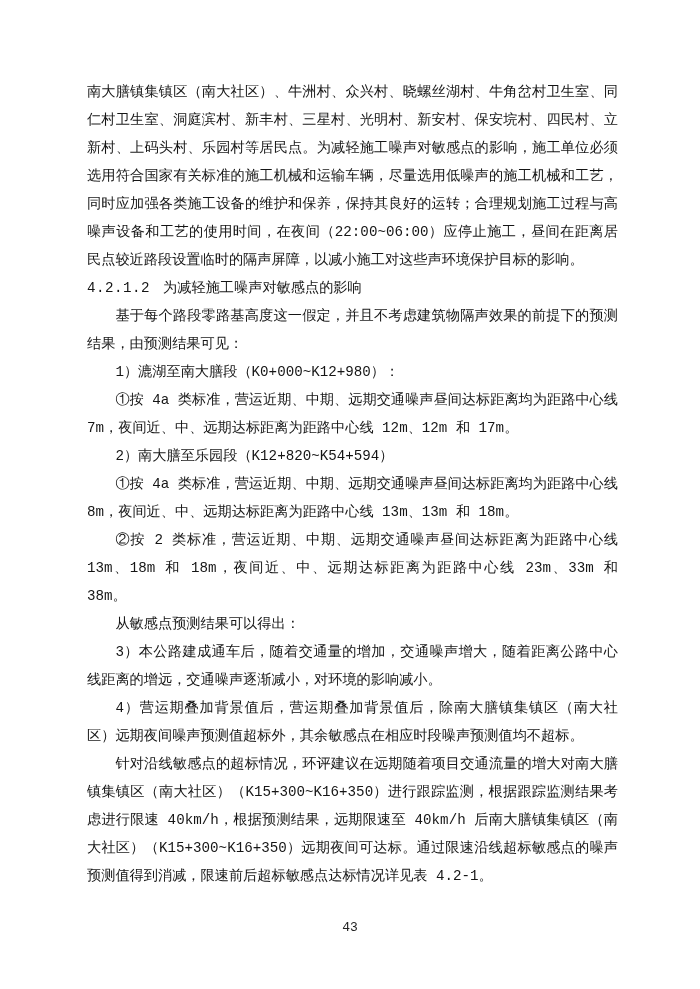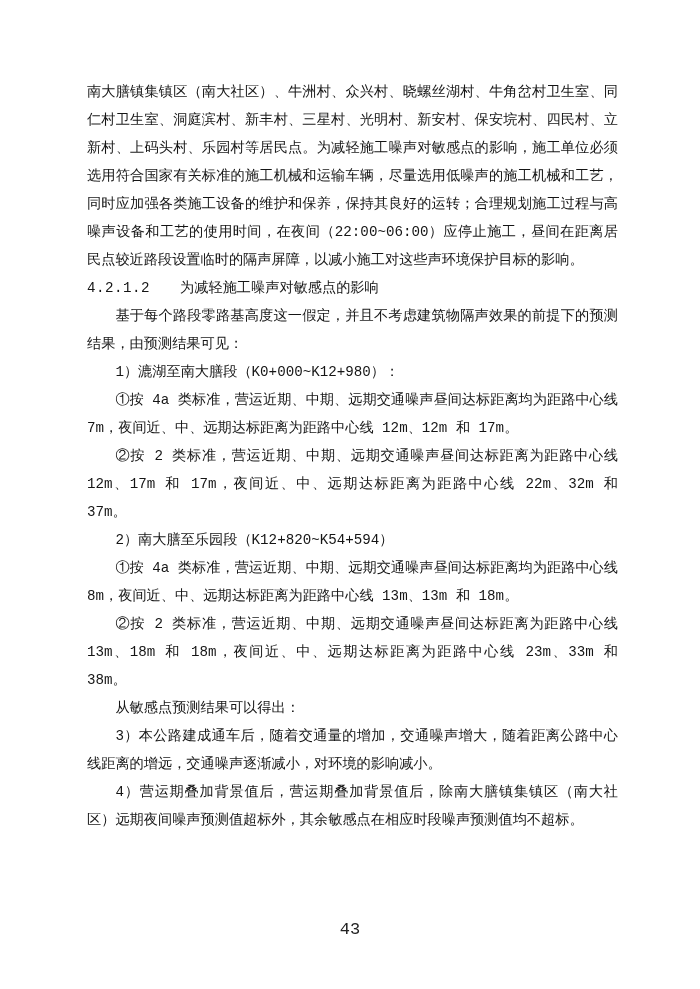--- a/index.html
+++ b/index.html
@@ -30,52 +30,52 @@
     word-break: break-word;
   }
   .para.indent {
     text-indent: 2em;
   }
   .heading {
     text-align: left;
   }
   .heading .sec-num {
     display: inline-block;
-    margin-right: 30px;
+    margin-right: 13px;
     letter-spacing: 0.5px;
   }
   .footer {
     position: absolute;
     left: 0;
     right: 0;
     top: 920px;
     text-align: center;
-    font-size: 17px;
+    font-size: 13px;
     color: #222222;
   }
 </style>
 </head>
 <body>
 
 <div class="page">
   <div class="content">
 
     <p class="para">南大膳镇集镇区（南大社区）、牛洲村、众兴村、晓螺丝湖村、牛角岔村卫生室、同仁村卫生室、洞庭滨村、新丰村、三星村、光明村、新安村、保安垸村、四民村、立新村、上码头村、乐园村等居民点。为减轻施工噪声对敏感点的影响，施工单位必须选用符合国家有关标准的施工机械和运输车辆，尽量选用低噪声的施工机械和工艺，同时应加强各类施工设备的维护和保养，保持其良好的运转；合理规划施工过程与高噪声设备和工艺的使用时间，在夜间（22:00~06:00）应停止施工，昼间在距离居民点较近路段设置临时的隔声屏障，以减小施工对这些声环境保护目标的影响。</p>
 
     <p class="para heading">
       <span class="sec-num">4.2.1.2</span><span>为减轻施工噪声对敏感点的影响</span>
     </p>
 
     <p class="para indent">基于每个路段零路基高度这一假定，并且不考虑建筑物隔声效果的前提下的预测结果，由预测结果可见：</p>
     <p class="para indent">1）漉湖至南大膳段（K0+000~K12+980）：</p>
     <p class="para indent">①按 4a 类标准，营运近期、中期、远期交通噪声昼间达标距离均为距路中心线 7m，夜间近、中、远期达标距离为距路中心线 12m、12m 和 17m。</p>
-    <p class="para indent">②按 2 类标准，营运近期、中期、远期交通噪声昼间达标距离为距路中心线 12m、17m 和 17m，夜间近、中、远期达标距离为距路中心线 22m、32m 和 37m。</p>
     <p class="para indent">2）南大膳至乐园段（K12+820~K54+594）</p>
     <p class="para indent">①按 4a 类标准，营运近期、中期、远期交通噪声昼间达标距离均为距路中心线 8m，夜间近、中、远期达标距离为距路中心线 13m、13m 和 18m。</p>
     <p class="para indent">②按 2 类标准，营运近期、中期、远期交通噪声昼间达标距离为距路中心线 13m、18m 和 18m，夜间近、中、远期达标距离为距路中心线 23m、33m 和 38m。</p>
     <p class="para indent">从敏感点预测结果可以得出：</p>
     <p class="para indent">3）本公路建成通车后，随着交通量的增加，交通噪声增大，随着距离公路中心线距离的增远，交通噪声逐渐减小，对环境的影响减小。</p>
     <p class="para indent">4）营运期叠加背景值后，营运期叠加背景值后，除南大膳镇集镇区（南大社区）远期夜间噪声预测值超标外，其余敏感点在相应时段噪声预测值均不超标。</p>
+    <p class="para indent">针对沿线敏感点的超标情况，环评建议在远期随着项目交通流量的增大对南大膳镇集镇区（南大社区）（K15+300~K16+350）进行跟踪监测，根据跟踪监测结果考虑进行限速 40km/h，根据预测结果，远期限速至 40km/h 后南大膳镇集镇区（南大社区）（K15+300~K16+350）远期夜间可达标。通过限速沿线超标敏感点的噪声预测值得到消减，限速前后超标敏感点达标情况详见表 4.2-1。</p>
 
   </div>
 
   <div class="footer">43</div>
 </div>
 
 </body></html>

